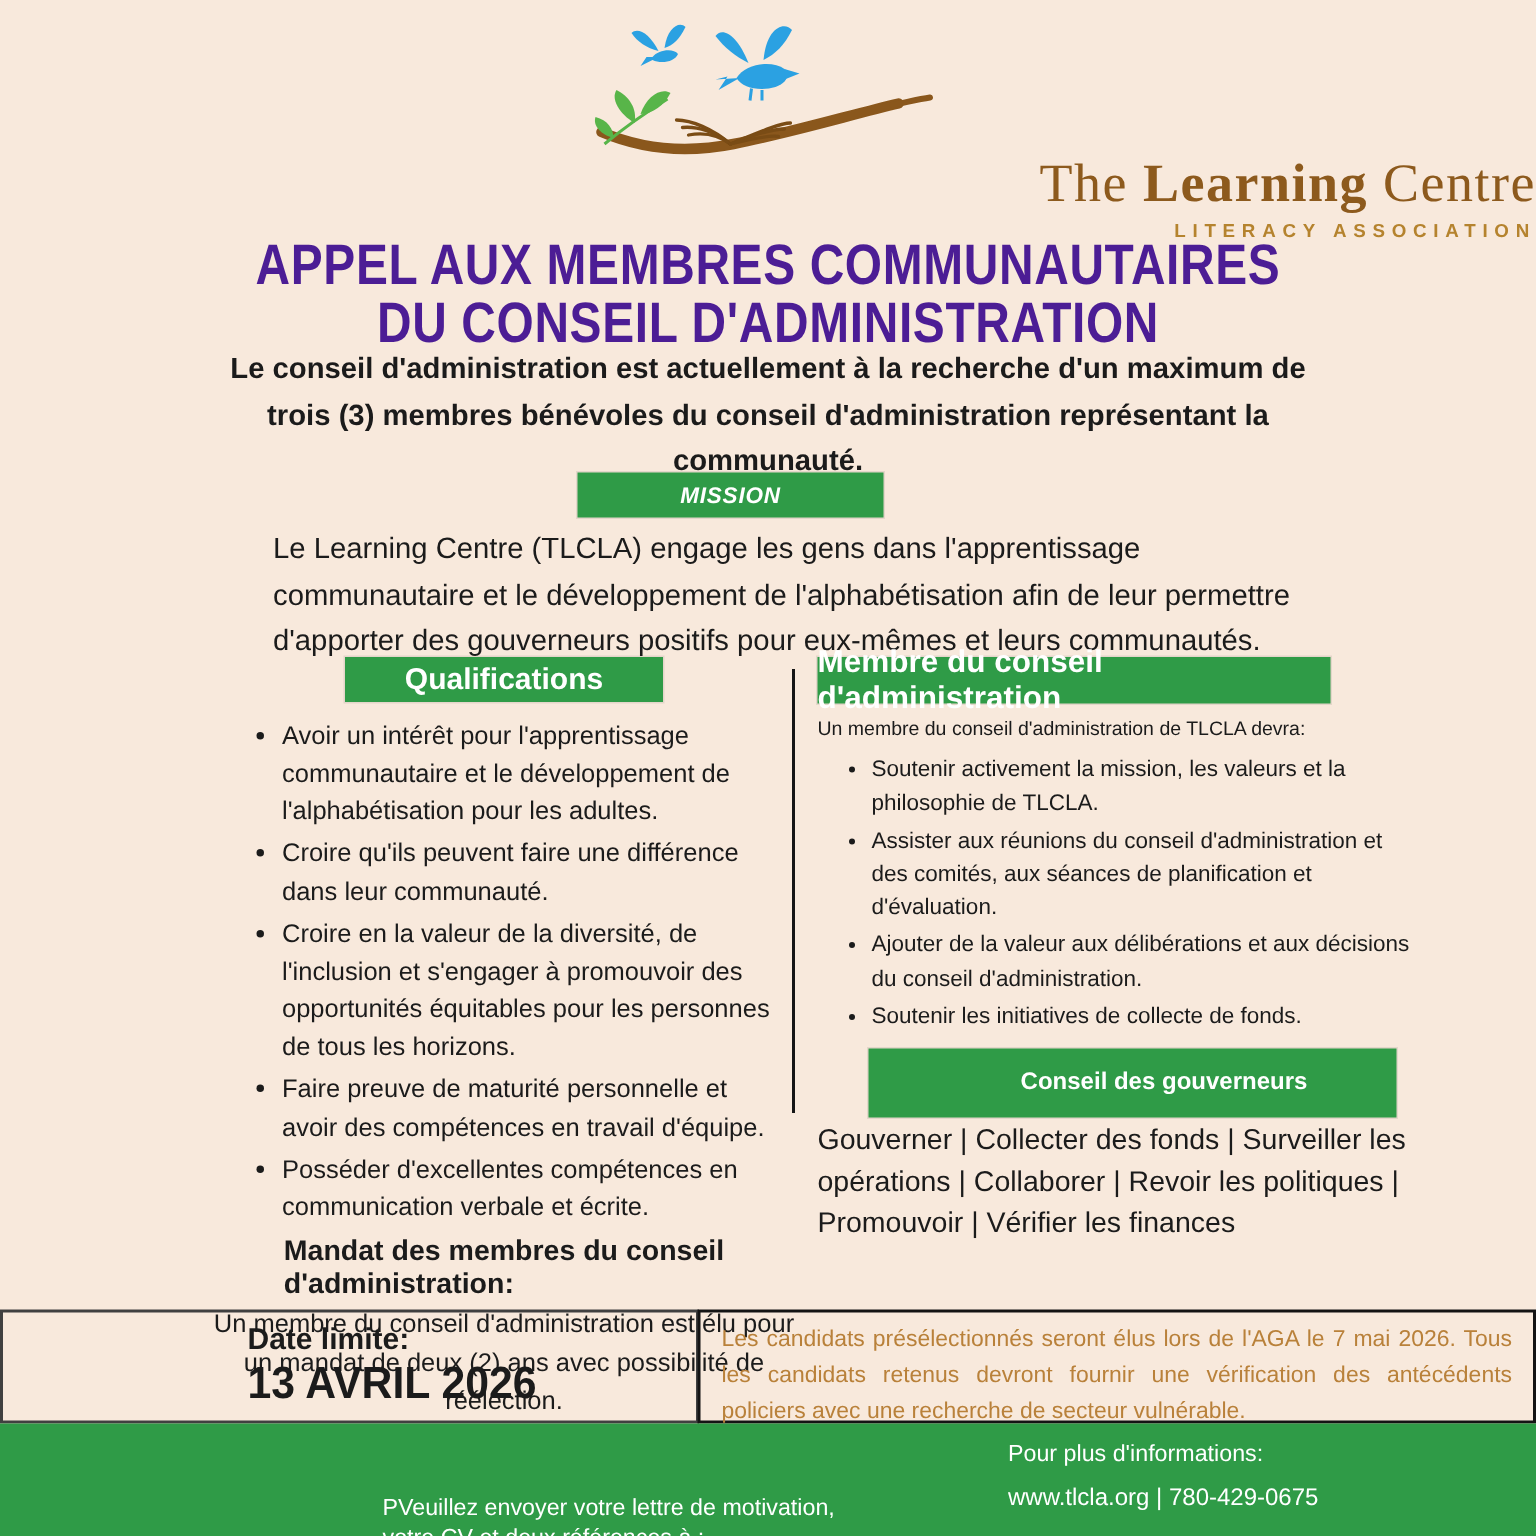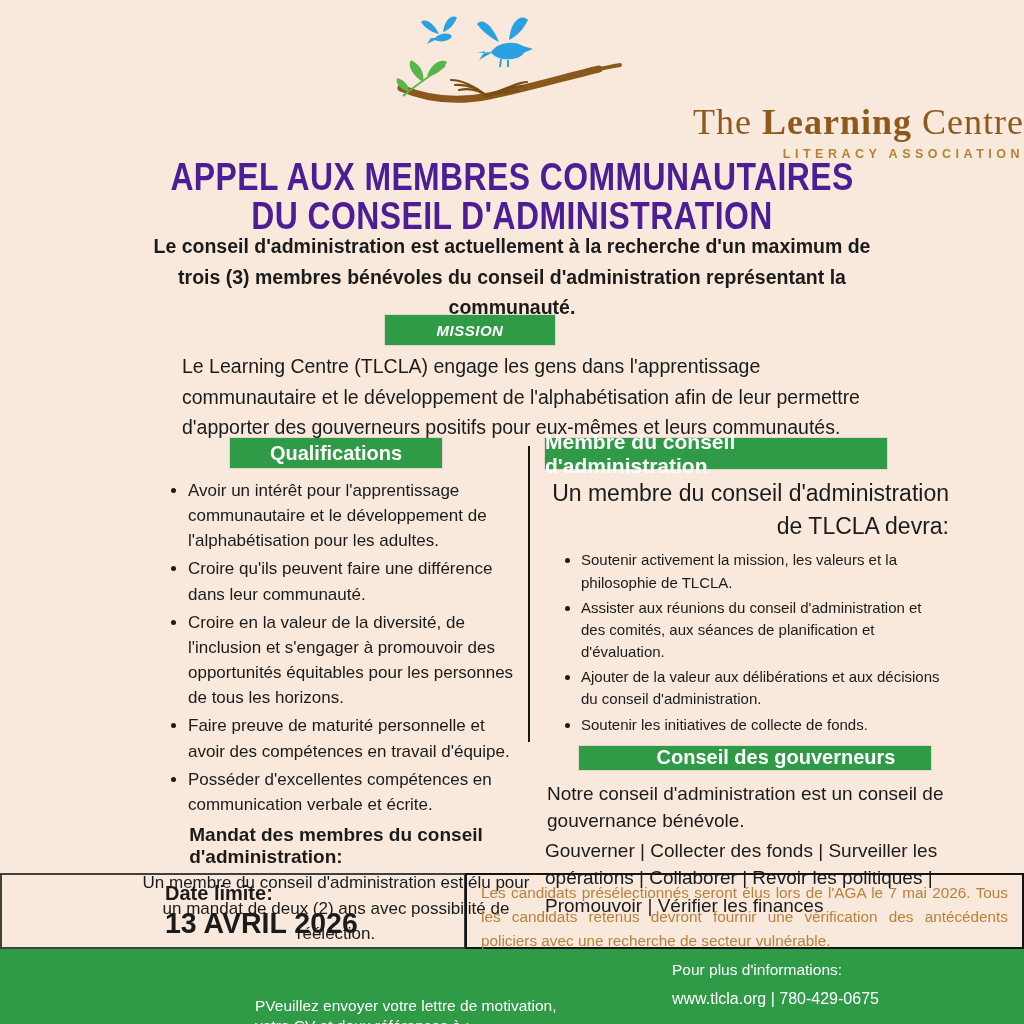--- a/index.html
+++ b/index.html
@@ -20,37 +20,37 @@
   .wordmark .w2{font-weight:bold;}
   .tagline{margin-top:5px;font-size:12.5px;font-weight:bold;letter-spacing:4.5px;color:var(--gold);}
   
   .title{position:absolute;top:158px;left:0;width:100%;text-align:center;font-weight:800;color:#4c1d95;}
   .title-line{font-size:38px;line-height:1.02;transform:scaleX(.84);transform-origin:50% 50%;white-space:nowrap;letter-spacing:.5px;}
   .subtitle{position:absolute;top:231px;left:50%;transform:translateX(-50%);width:760px;
     text-align:center;font-weight:bold;font-size:19.5px;line-height:1.57;}
   
   .badge{background:var(--green);color:#fff;display:flex;align-items:center;justify-content:center;
     font-weight:bold;box-shadow:0 0 0 1px rgba(0,0,0,.08);}
-  .mission-badge{position:absolute;top:315px;left:385px;width:170px;height:30px;
+  .mission-badge{position:absolute;top:315px;left:385px;width:204px;height:30px;
     font-size:15px;font-style:italic;font-weight:600;letter-spacing:.5px;}
   .mission-text{position:absolute;top:351px;left:182px;width:706px;font-size:19.5px;line-height:1.57;}
   
   .columns{position:absolute;top:438px;left:152px;display:flex;}
   .col-left{width:368px;}
   .col-divider{width:2px;height:296px;background:#151515;margin-left:8px;margin-top:8px;}
   .col-right{width:404px;margin-left:15px;}
   .qual-badge{width:212px;height:30px;margin:0 auto;font-size:20px;}
   .bullets{margin:10px 0 0 0;padding-left:36px;font-size:17px;line-height:1.48;}
   .bullets li{margin-bottom:3px;}
   .bullets-right{font-size:15px;margin-top:7px;}
   .mandate-heading{margin:7px auto 0 auto;width:fit-content;text-align:left;font-weight:bold;font-size:19px;line-height:1.14;}
   .mandate-text{margin:3px 0 0 -14px;width:396px;text-align:center;font-size:17px;line-height:1.5;}
   .member-badge{width:342px;height:31px;font-size:21px;}
-  .member-intro{margin-top:8px;font-size:23px;line-height:1.42;text-align:right;}
-  .governors-badge{width:352px;height:24px;font-size:20px;margin:10px 0 0 34px;padding-left:42px;}
+  .member-intro{margin-top:8px;font-size:13px;line-height:1.42;}
+  .governors-badge{width:352px;height:46px;font-size:16px;margin:10px 0 0 34px;padding-left:42px;}
   .governors-text{margin:10px 0 0 2px;font-size:19px;line-height:1.45;}
   .governors-roles{margin:2px 0 0 0;font-size:19px;line-height:1.45;}
   
   .bottom-row{position:absolute;top:873px;left:0;width:1024px;height:76px;display:flex;}
   .deadline-box{width:466px;height:76px;border:2px solid #404040;padding:7px 0 0 163px;}
   .deadline-label{font-size:20px;font-weight:bold;}
   .deadline-date{font-size:30px;font-weight:800;margin-top:1px;transform:scaleX(.95);transform-origin:left;white-space:nowrap;}
   .notice-box{flex:1;height:76px;border:2px solid #141414;border-left-width:2px;margin-left:-1px;
     padding:6px 14px 0 14px;color:var(--notice_text);font-size:15.3px;line-height:1.58;text-align:justify;}
   
@@ -145,21 +145,20 @@
     <div class="col-right">
       <div class="badge member-badge">Membre du conseil d'administration</div>
       <p class="member-intro" style="margin-bottom:0;">Un membre du conseil d'administration de TLCLA devra:</p>
       <ul class="bullets bullets-right">
         <li>Soutenir activement la mission, les valeurs et la philosophie de TLCLA.</li>
         <li>Assister aux réunions du conseil d'administration et des comités, aux séances de planification et d'évaluation.</li>
         <li>Ajouter de la valeur aux délibérations et aux décisions du conseil d'administration.</li>
         <li>Soutenir les initiatives de collecte de fonds.</li>
       </ul>
       <div class="badge governors-badge">Conseil des gouverneurs</div>
-      <p class="governors-text">Notre conseil d'administration est un conseil de gouvernance bénévole.</p>
       <p class="governors-roles">Gouverner | Collecter des fonds | Surveiller les opérations | Collaborer | Revoir les politiques | Promouvoir | Vérifier les finances</p>
     </div>
   </div>
 
   <div class="bottom-row">
     <div class="deadline-box">
       <div class="deadline-label">Date limite:</div>
       <div class="deadline-date">13 AVRIL 2026</div>
     </div>
     <div class="notice-box">

